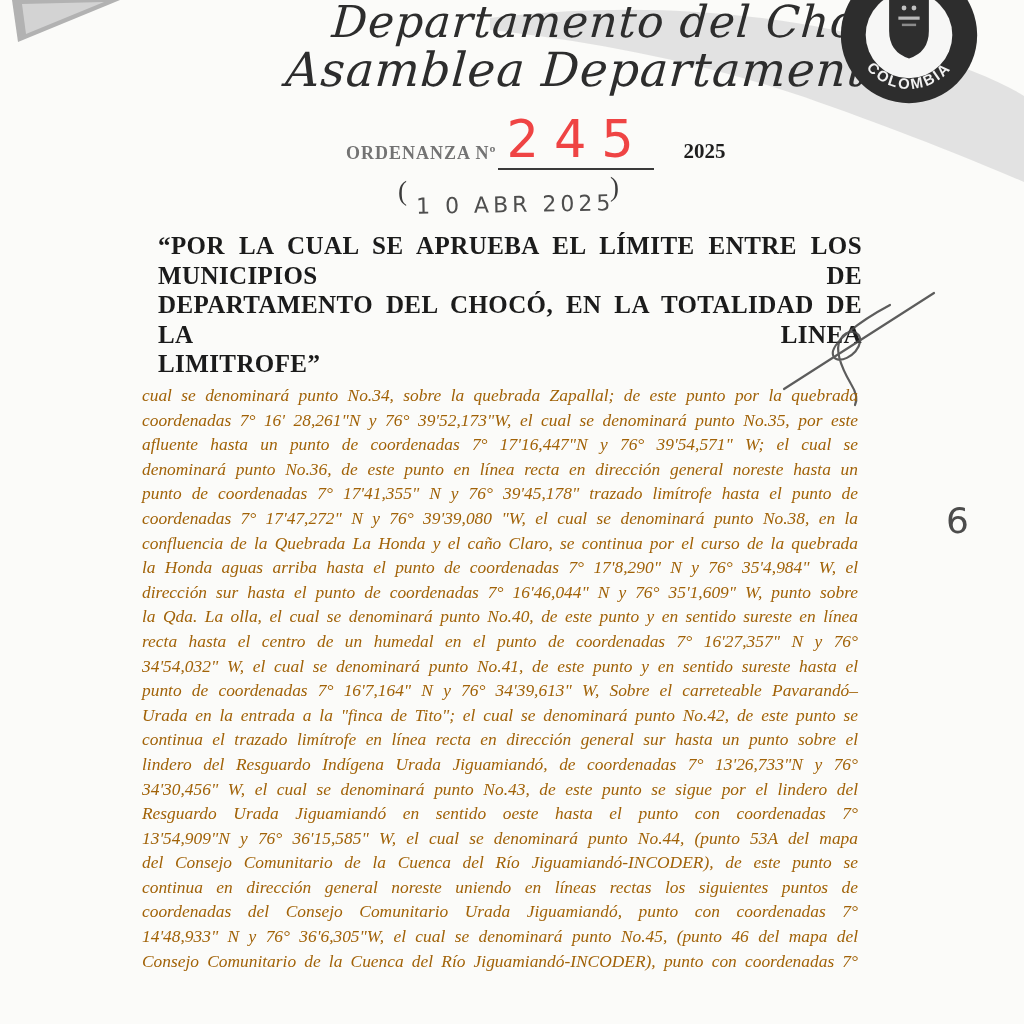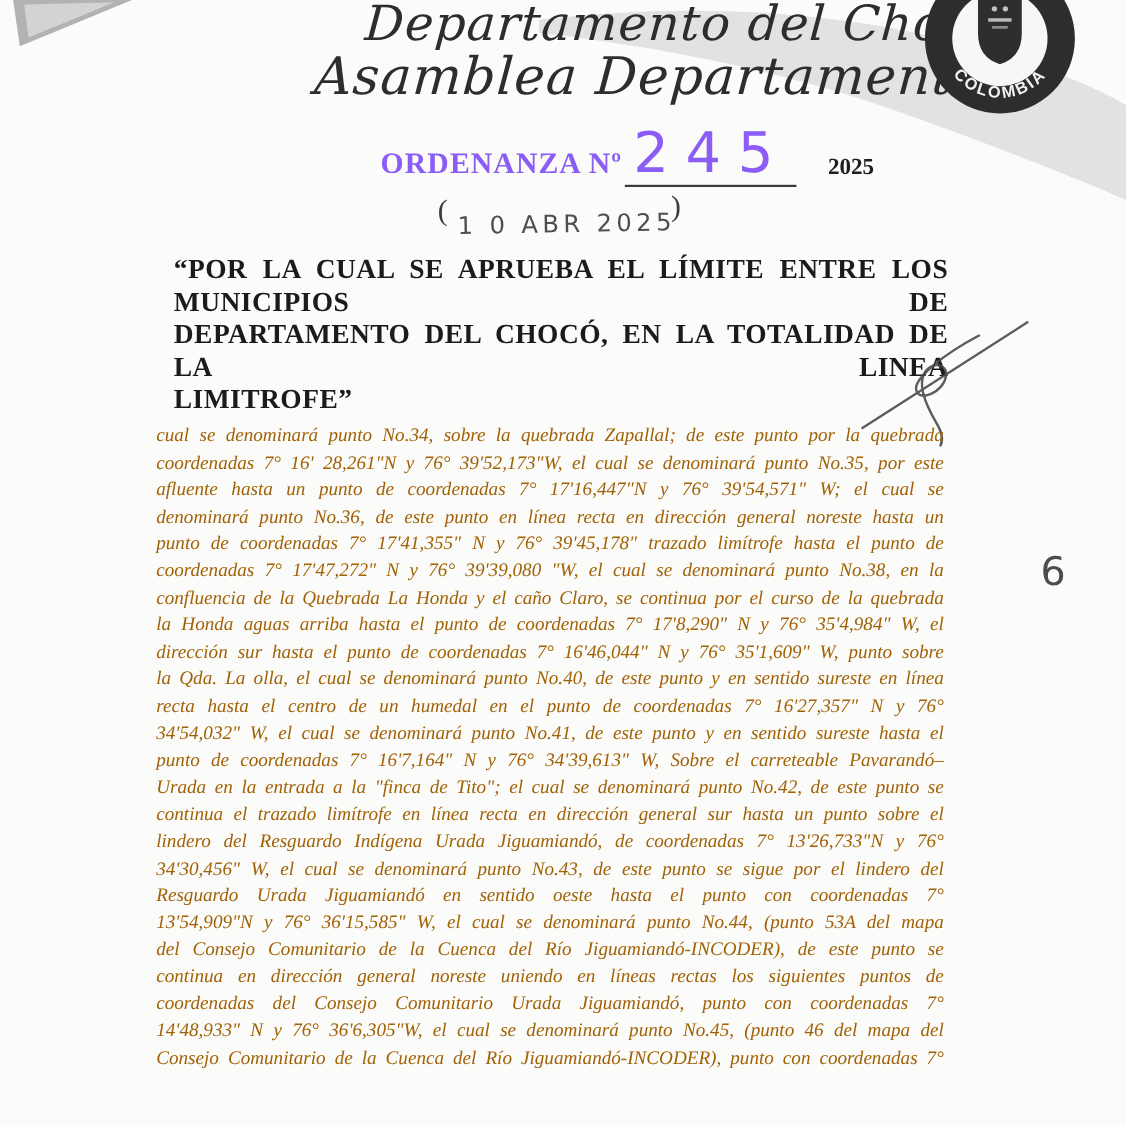--- a/index.html
+++ b/index.html
@@ -28,29 +28,29 @@
 
   
   .seal { position:absolute; left:838px; top:-36px; width:142px; height:142px; }
 
   
   .ord-row {
     position:absolute; left:346px; top:106px; height:64px;
     display:flex; align-items:flex-end;
   }
   .ord-label {
-    font-weight:bold; font-size:27px; letter-spacing:1px;
-    color:#8b5cf6; padding-bottom:6px;font-family:Liberation Serif, serif;
+    font-weight:bold; font-size:18px; letter-spacing:1px;
+    color:#737373; padding-bottom:6px;font-family:Liberation Serif, serif;
   }
   .ord-num {
     display:inline-block; width:148px; margin-left:2px;
     border-bottom:2.5px solid #3a3a3a;
     font-family:"DejaVu Sans", sans-serif;
     font-size:51px; line-height:56px; letter-spacing:15px;
-    color:#8b5cf6; padding-left:8px; white-space:nowrap;
+    color:#ef4444; padding-left:8px; white-space:nowrap;
   }
   .ord-year {
     font-weight:bold; font-size:21px; color:#1e1e1e;
     margin-left:29px; padding-bottom:6px;
   }
 
   
   .stamp-row { position:absolute; left:398px; top:170px; width:228px; height:52px; }
   .paren { position:absolute; font-size:27px; color:#3c3c3c; font-family:"Liberation Serif",serif; }
   .paren.open  { left:0;   top:6px; }

